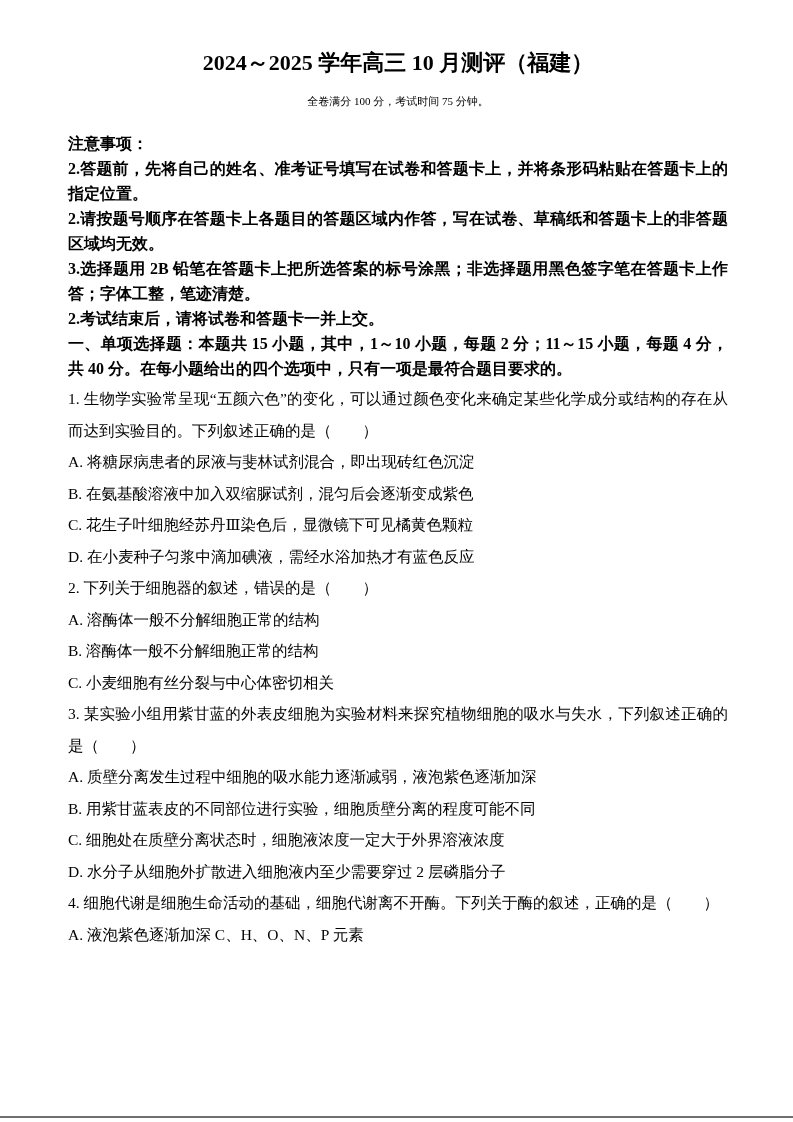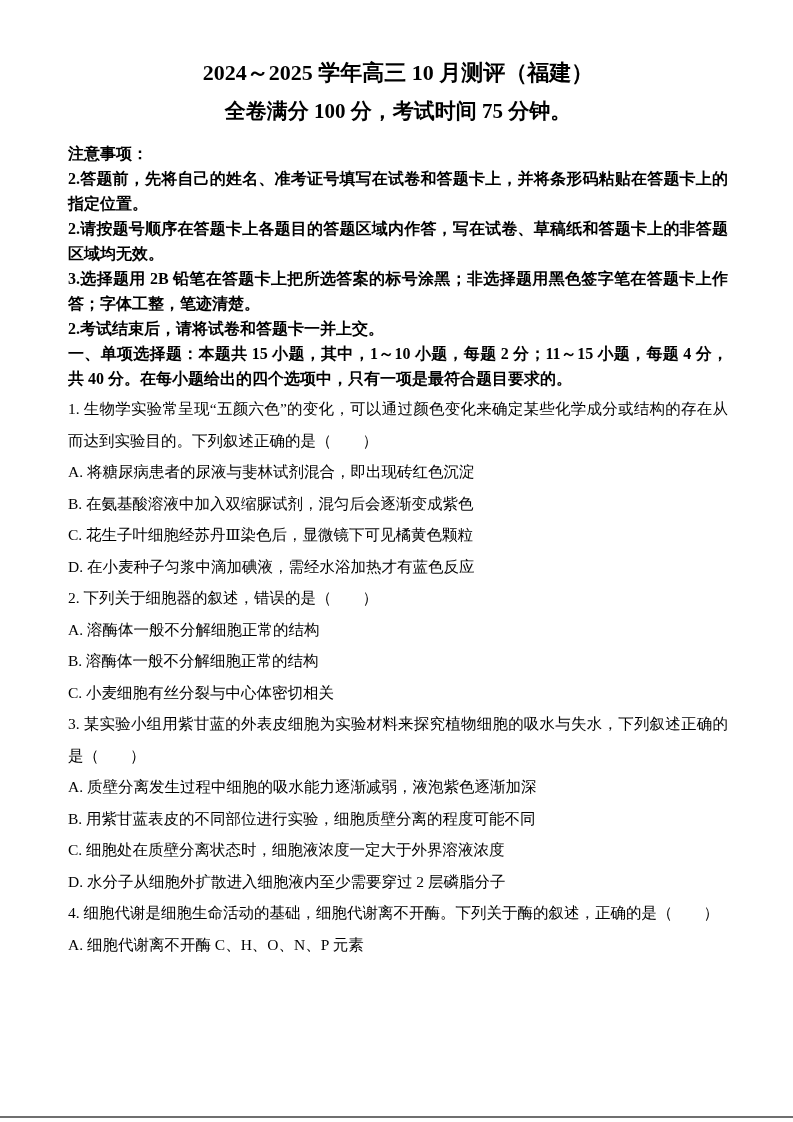--- a/index.html
+++ b/index.html
@@ -8,39 +8,39 @@
     width: 793px;
     height: 1122px;
     position: relative;
     overflow: hidden;
     font-family: "Liberation Serif", "DejaVu Serif", serif;
     color: #000000;
   }
   .page {
     position: absolute;
     left: 68px;
-    top: 58px;
+    top: 48px;
     width: 660px;
   }
   .title {
     font-size: 22px;
     font-weight: bold;
     text-align: center;
     line-height: 30px;
   }
   .subject {
     font-size: 21px;
     font-weight: bold;
     text-align: center;
     line-height: 28px;
     margin-top: 19px;
   }
   .exam-info {
-    font-size: 21px;
-    font-weight: bold;
+    font-size: 11px;
+    font-weight: normal;
     text-align: center;
     line-height: 22px;
     margin-top: 12px;
   }
   .notice { margin-top: 19px; }
   .notice p {
     font-size: 16px;
     font-weight: bold;
     line-height: 25px;
     text-align: justify;
@@ -96,18 +96,18 @@
     <p>B. 溶酶体一般不分解细胞正常的结构</p>
     <p>C. 小麦细胞有丝分裂与中心体密切相关</p>
 
     <p>3. 某实验小组用紫甘蓝的外表皮细胞为实验材料来探究植物细胞的吸水与失水，下列叙述正确的是（　　）</p>
     <p>A. 质壁分离发生过程中细胞的吸水能力逐渐减弱，液泡紫色逐渐加深</p>
     <p>B. 用紫甘蓝表皮的不同部位进行实验，细胞质壁分离的程度可能不同</p>
     <p>C. 细胞处在质壁分离状态时，细胞液浓度一定大于外界溶液浓度</p>
     <p>D. 水分子从细胞外扩散进入细胞液内至少需要穿过 2 层磷脂分子</p>
 
     <p>4. 细胞代谢是细胞生命活动的基础，细胞代谢离不开酶。下列关于酶的叙述，正确的是（　　）</p>
-    <p>A. 细胞代谢离不开酶 C、H、O、N、P 元素</p>
+    <p>A. 液泡紫色逐渐加深 C、H、O、N、P 元素</p>
 
   </div>
 </div>
 
 <div class="bottom-line"></div>
 
 </body></html>

